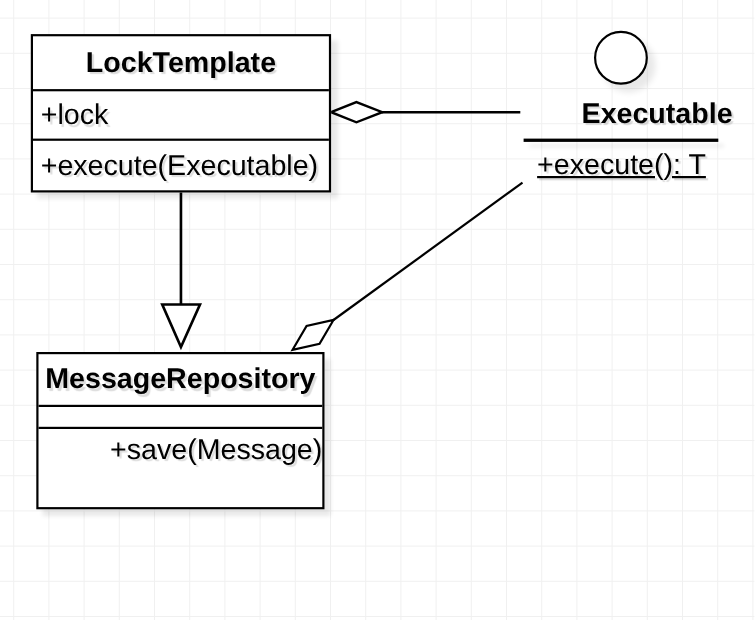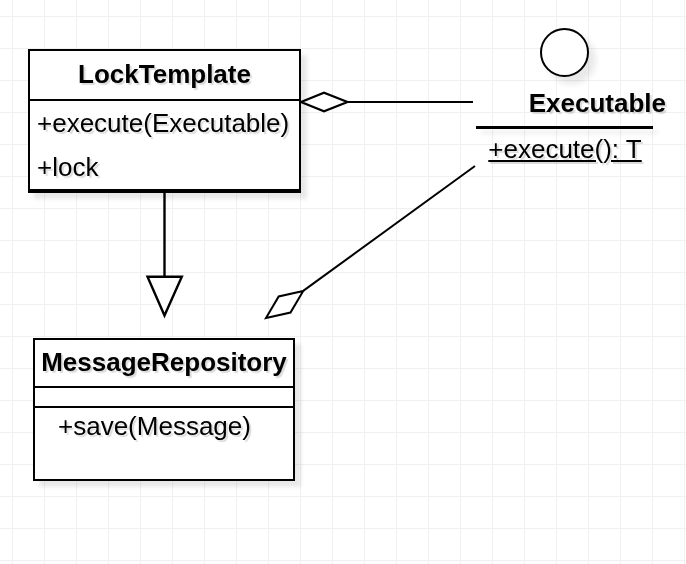--- a/index.html
+++ b/index.html
@@ -21,21 +21,20 @@
 
   .uml-class {
     position: absolute;
     box-sizing: border-box;
     border: 2.8px solid #000000;
     background: #ffffff;
     box-shadow: 6px 6px 4px rgba(0,0,0,0.09);
     display: flex;
     flex-direction: column;
     font-size: 26px;
-    margin-top: 18px;
   }
   .uml-class .cls-title {
     flex: 0 0 47.5px;
     border-bottom: 2.8px solid #000000;
     display: flex;
     align-items: center;
     justify-content: center;
     font-weight: bold;
     text-shadow: 2px 2px 1px rgba(0,0,0,0.14);
     white-space: nowrap;
@@ -48,21 +47,21 @@
     white-space: nowrap;
   }
 
   #lock-template { left: 28px; top: 31px; width: 273px; height: 144px; }
   #lock-template .attr-row { flex: 0 0 43.2px; border-bottom: 2.8px solid #000000; }
   #lock-template .op-row   { flex: 1; }
 
   #message-repository { left: 33px; top: 320px; width: 262px; height: 143px; }
   #message-repository .cls-title { flex: 0 0 45.5px; }
   #message-repository .empty-compartment { flex: 0 0 18.5px; border-bottom: 2.8px solid #000000; }
-  #message-repository .ops-compartment { flex: 1; padding: 3px 0 0 23px; }
+  #message-repository .ops-compartment { flex: 1; padding: 3px 0 0 23px; text-align: right; }
   #message-repository .ops-compartment .op-line {
     line-height: 30px;
     text-shadow: 2px 2px 1px rgba(0,0,0,0.14);
     white-space: nowrap;
   }
 
   .iface-circle {
     position: absolute;
     left: 540px; top: 28px;
     width: 49px; height: 49px;
@@ -120,22 +119,22 @@
 
     <line x1="164.5" y1="173" x2="164.5" y2="277" stroke="#000000" stroke-width="2.4"></line>
     <polygon points="147.5,276.8 181.8,276.8 164.5,315.5" fill="#ffffff" stroke="#000000" stroke-width="2.4"></polygon>
 
     <line x1="303.2" y1="290.9" x2="475" y2="166" stroke="#000000" stroke-width="2"></line>
     <polygon points="266,318 278.7,296.4 303.2,290.9 290.5,312.6" fill="#ffffff" stroke="#000000" stroke-width="2"></polygon>
   </svg>
 
   <div class="uml-class" id="lock-template">
     <div class="cls-title">LockTemplate</div>
+    <div class="member-row attr-row">+lock</div>
     <div class="member-row op-row">+execute(Executable)</div>
-    <div class="member-row attr-row">+lock</div>
   </div>
 
   <div class="iface-circle"></div>
   <div class="iface-title">Executable</div>
   <div class="iface-underline"></div>
   <div class="iface-op">+execute(): T</div>
 
   <div class="uml-class" id="message-repository">
     <div class="cls-title">MessageRepository</div>
     <div class="empty-compartment"></div>

